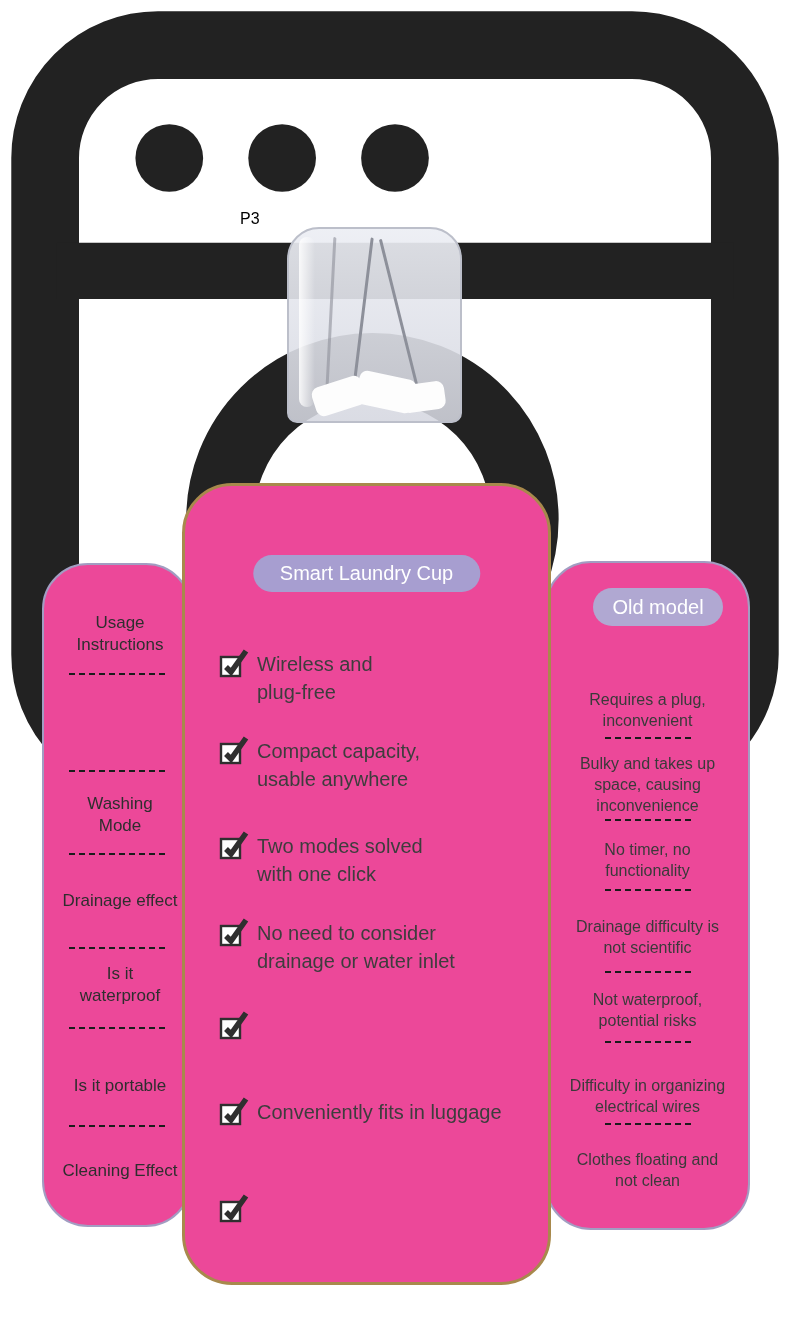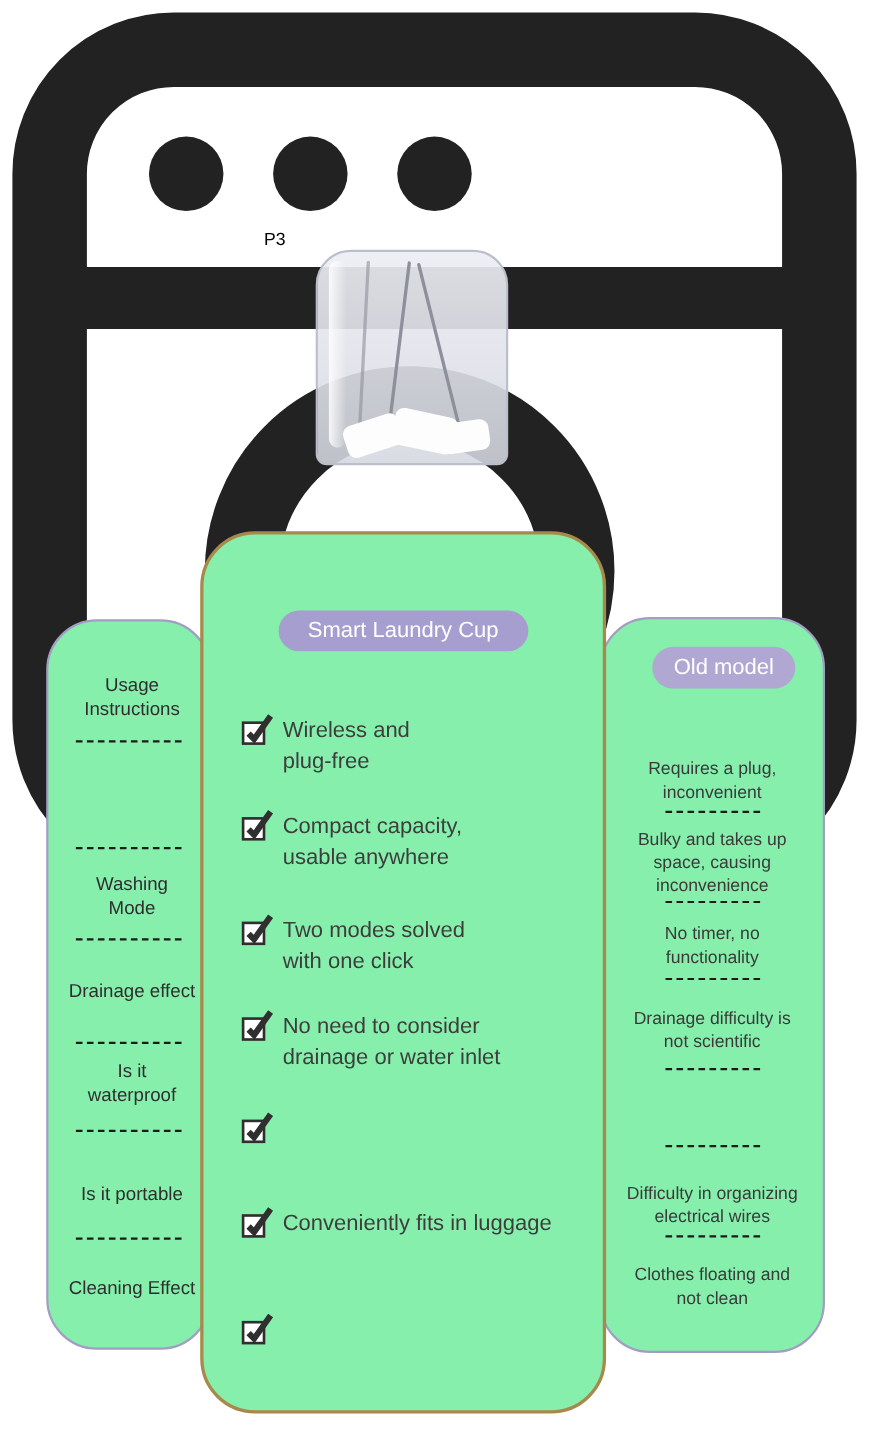--- a/index.html
+++ b/index.html
@@ -6,21 +6,21 @@
   body{width:790px;height:1319px;position:relative;background:#fff;overflow:hidden;
        font-family:"Liberation Sans",sans-serif;-webkit-font-smoothing:antialiased;}
   .abs{position:absolute;}
 
   
   #title{left:20px;top:40px;font-size:39px;font-weight:800;line-height:51px;
          color:#1a1a1a;letter-spacing:-.5px;}
   #underwear{left:702px;top:50px;width:64px;height:48px;}
 
   
-  .card{position:absolute;background:#86efac;box-sizing:border-box;padding-left:40px;}
+  .card{position:absolute;background:#ec4899;box-sizing:border-box;padding-left:40px;}
   #left-card{left:42px;top:563px;width:150px;height:664px;z-index:1;
              border:2.5px solid #a29dc2;border-radius:46px;text-decoration:underline;}
   #right-card{left:545px;top:561px;width:205px;height:669px;z-index:1;
               border:2.5px solid #a29dc2;border-radius:46px;}
   #mid-card{left:182px;top:483px;width:369px;height:802px;z-index:2;
             border:3px solid #a8894c;border-radius:50px;}
 
   
   .lp{position:absolute;left:0;right:-6px;text-align:center;color:#2e2e2e;
       font-size:17px;line-height:22px;}
@@ -135,20 +135,22 @@
   <div id="rc1" class="rp t">Bulky and takes up
 space, causing
 inconvenience</div>
   <div id="rd1" class="dash r"></div>
   <div id="rc2" class="rp t">No timer, no
 functionality</div>
   <div id="rd2" class="dash r"></div>
   <div id="rc3" class="rp t">Drainage difficulty is
 not scientific</div>
   <div id="rd3" class="dash r"></div>
+  <div id="rc4" class="rp t">Not waterproof,
+potential risks</div>
   <div id="rd4" class="dash r"></div>
   <div id="rc5" class="rp t">Difficulty in organizing
 electrical wires</div>
   <div id="rd5" class="dash r"></div>
   <div id="rc6" class="rp t">Clothes floating and
 not clean</div>
 </div>
 
 <div id="mid-card" class="card">
   <div id="smart-badge">Smart Laundry Cup</div>

